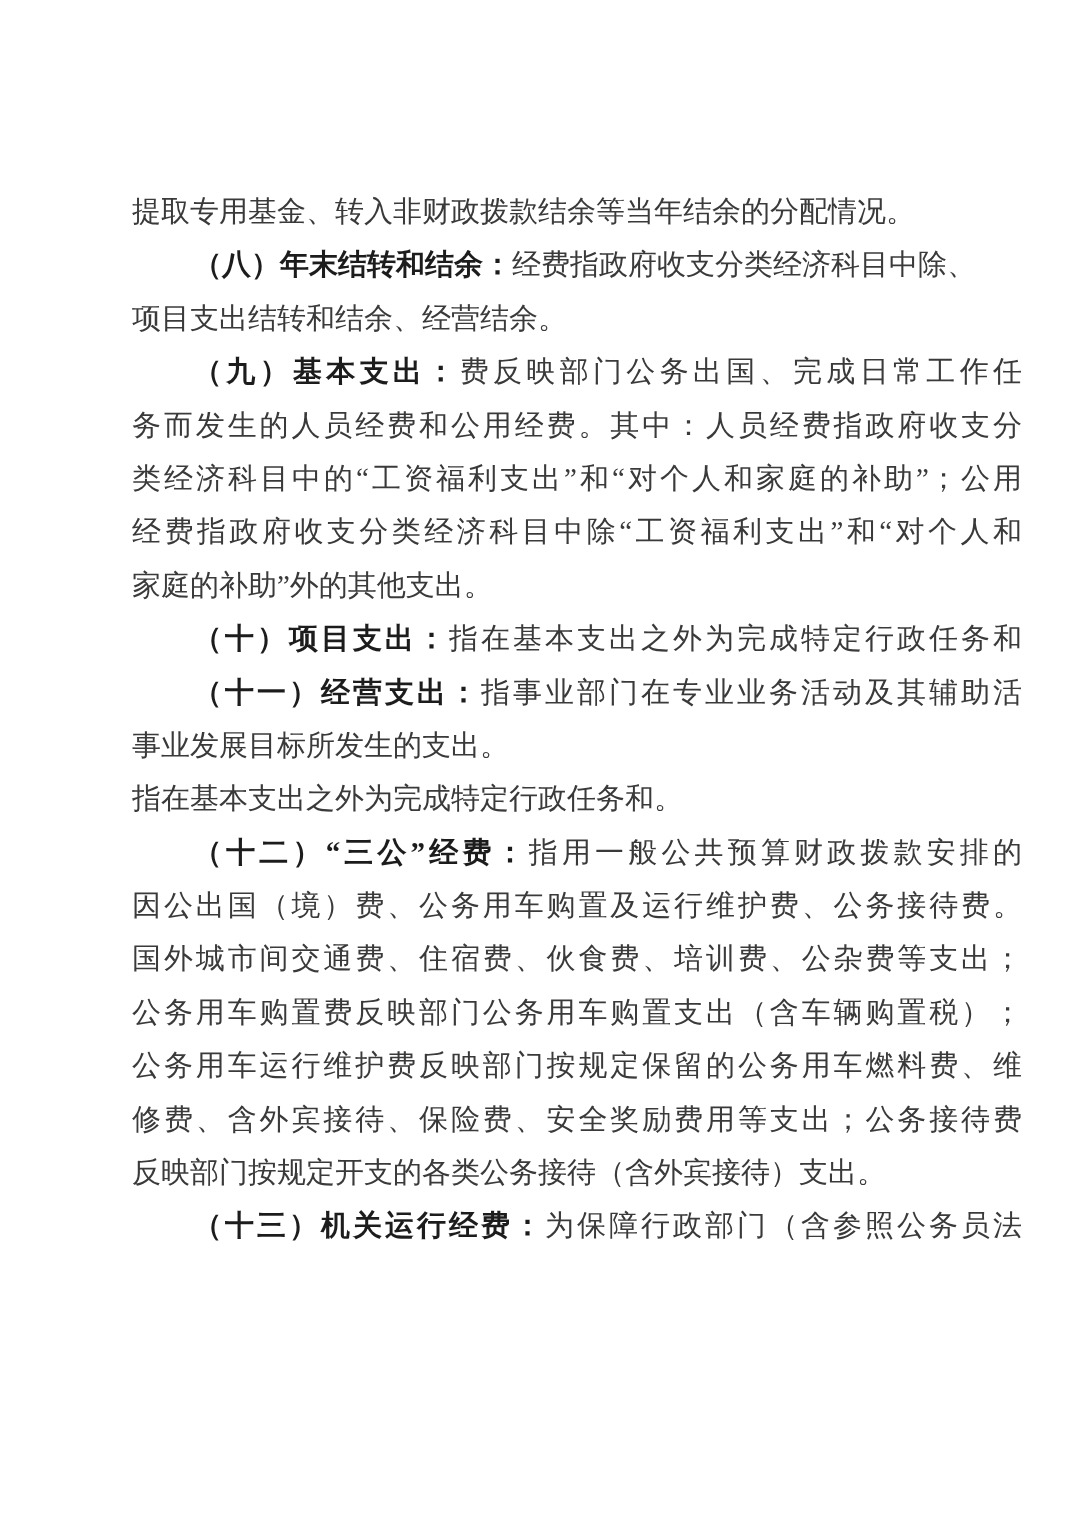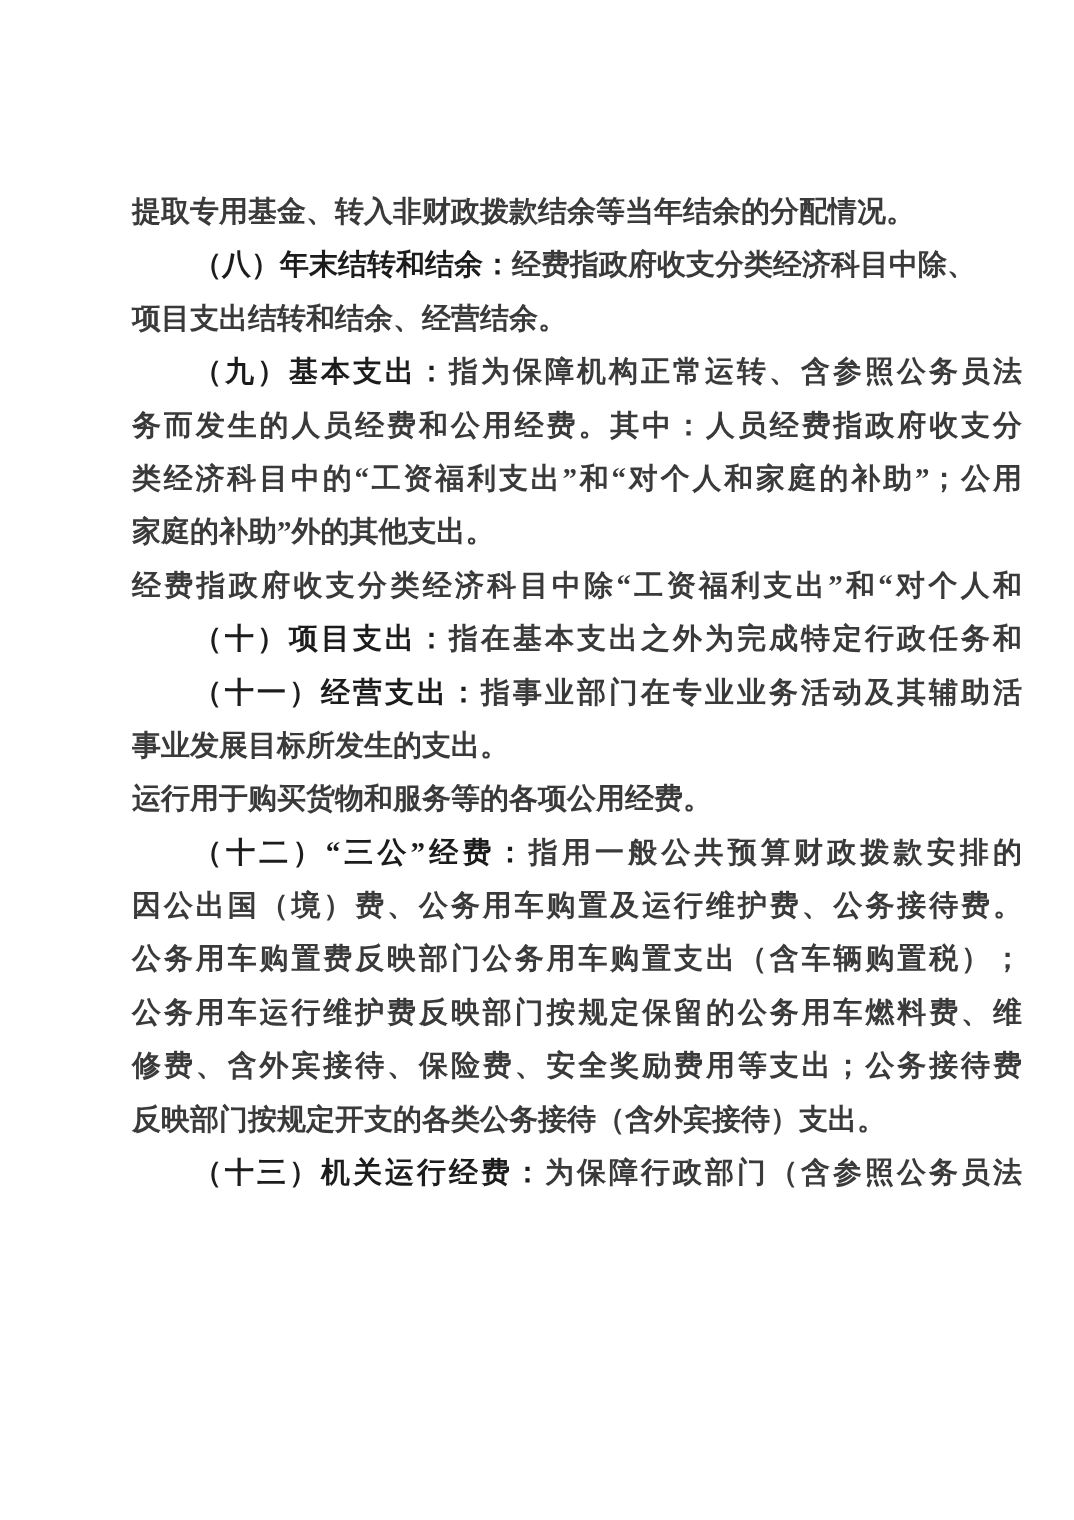--- a/index.html
+++ b/index.html
@@ -35,46 +35,47 @@
   }
   .line.justify {
     text-align: justify;
     text-align-last: justify;
     text-justify: inter-character;
   }
   .line.indent {
     text-indent: 61px;
   }
   .seg {
-    font-weight: 700;
+    font-weight: 400;
   }
   .seg-bold {
     font-weight: 700;
     color: var(--heading-color, #1c1c1c);
     text-align: center;
   }
 </style>
 </head>
 <body>
 
 <div class="page">
   <div class="text-block">
       <div class="line"><span class="seg">提取专用基金、转入非财政拨款结余等当年结余的分配情况。</span></div>
       <div class="line indent"><span class="seg seg-bold">（八）年末结转和结余：</span><span class="seg">经费指政府收支分类经济科目中除、</span></div>
       <div class="line"><span class="seg">项目支出结转和结余、经营结余。</span></div>
-      <div class="line indent justify"><span class="seg seg-bold">（九）基本支出：</span><span class="seg">指为保障机构正常运转、含参照公务员法</span></div>
+      <div class="line indent justify"><span class="seg seg-bold">（九）基本支出：</span><span class="seg">费反映部门公务出国、完成日常工作任</span></div>
       <div class="line justify"><span class="seg">务而发生的人员经费和公用经费。其中：人员经费指政府收支分</span></div>
       <div class="line justify"><span class="seg">类经济科目中的“工资福利支出”和“对个人和家庭的补助”；公用</span></div>
+      <div class="line justify"><span class="seg">经费指政府收支分类经济科目中除“工资福利支出”和“对个人和</span></div>
       <div class="line"><span class="seg">家庭的补助”外的其他支出。</span></div>
-      <div class="line justify"><span class="seg">经费指政府收支分类经济科目中除“工资福利支出”和“对个人和</span></div>
       <div class="line indent justify"><span class="seg seg-bold">（十）项目支出：</span><span class="seg">指在基本支出之外为完成特定行政任务和</span></div>
       <div class="line indent justify"><span class="seg seg-bold">（十一）经营支出：</span><span class="seg">指事业部门在专业业务活动及其辅助活</span></div>
       <div class="line"><span class="seg">事业发展目标所发生的支出。</span></div>
-      <div class="line"><span class="seg">运行用于购买货物和服务等的各项公用经费。</span></div>
+      <div class="line"><span class="seg">指在基本支出之外为完成特定行政任务和。</span></div>
       <div class="line indent justify"><span class="seg seg-bold">（十二）“三公”经费：</span><span class="seg">指用一般公共预算财政拨款安排的</span></div>
       <div class="line justify"><span class="seg">因公出国（境）费、公务用车购置及运行维护费、公务接待费。</span></div>
+      <div class="line justify"><span class="seg">国外城市间交通费、住宿费、伙食费、培训费、公杂费等支出；</span></div>
       <div class="line justify"><span class="seg">公务用车购置费反映部门公务用车购置支出（含车辆购置税）；</span></div>
       <div class="line justify"><span class="seg">公务用车运行维护费反映部门按规定保留的公务用车燃料费、维</span></div>
       <div class="line justify"><span class="seg">修费、含外宾接待、保险费、安全奖励费用等支出；公务接待费</span></div>
       <div class="line"><span class="seg">反映部门按规定开支的各类公务接待（含外宾接待）支出。</span></div>
       <div class="line indent justify"><span class="seg seg-bold">（十三）机关运行经费：</span><span class="seg">为保障行政部门（含参照公务员法</span></div>
     </div>
 </div>
 
 </body></html>

